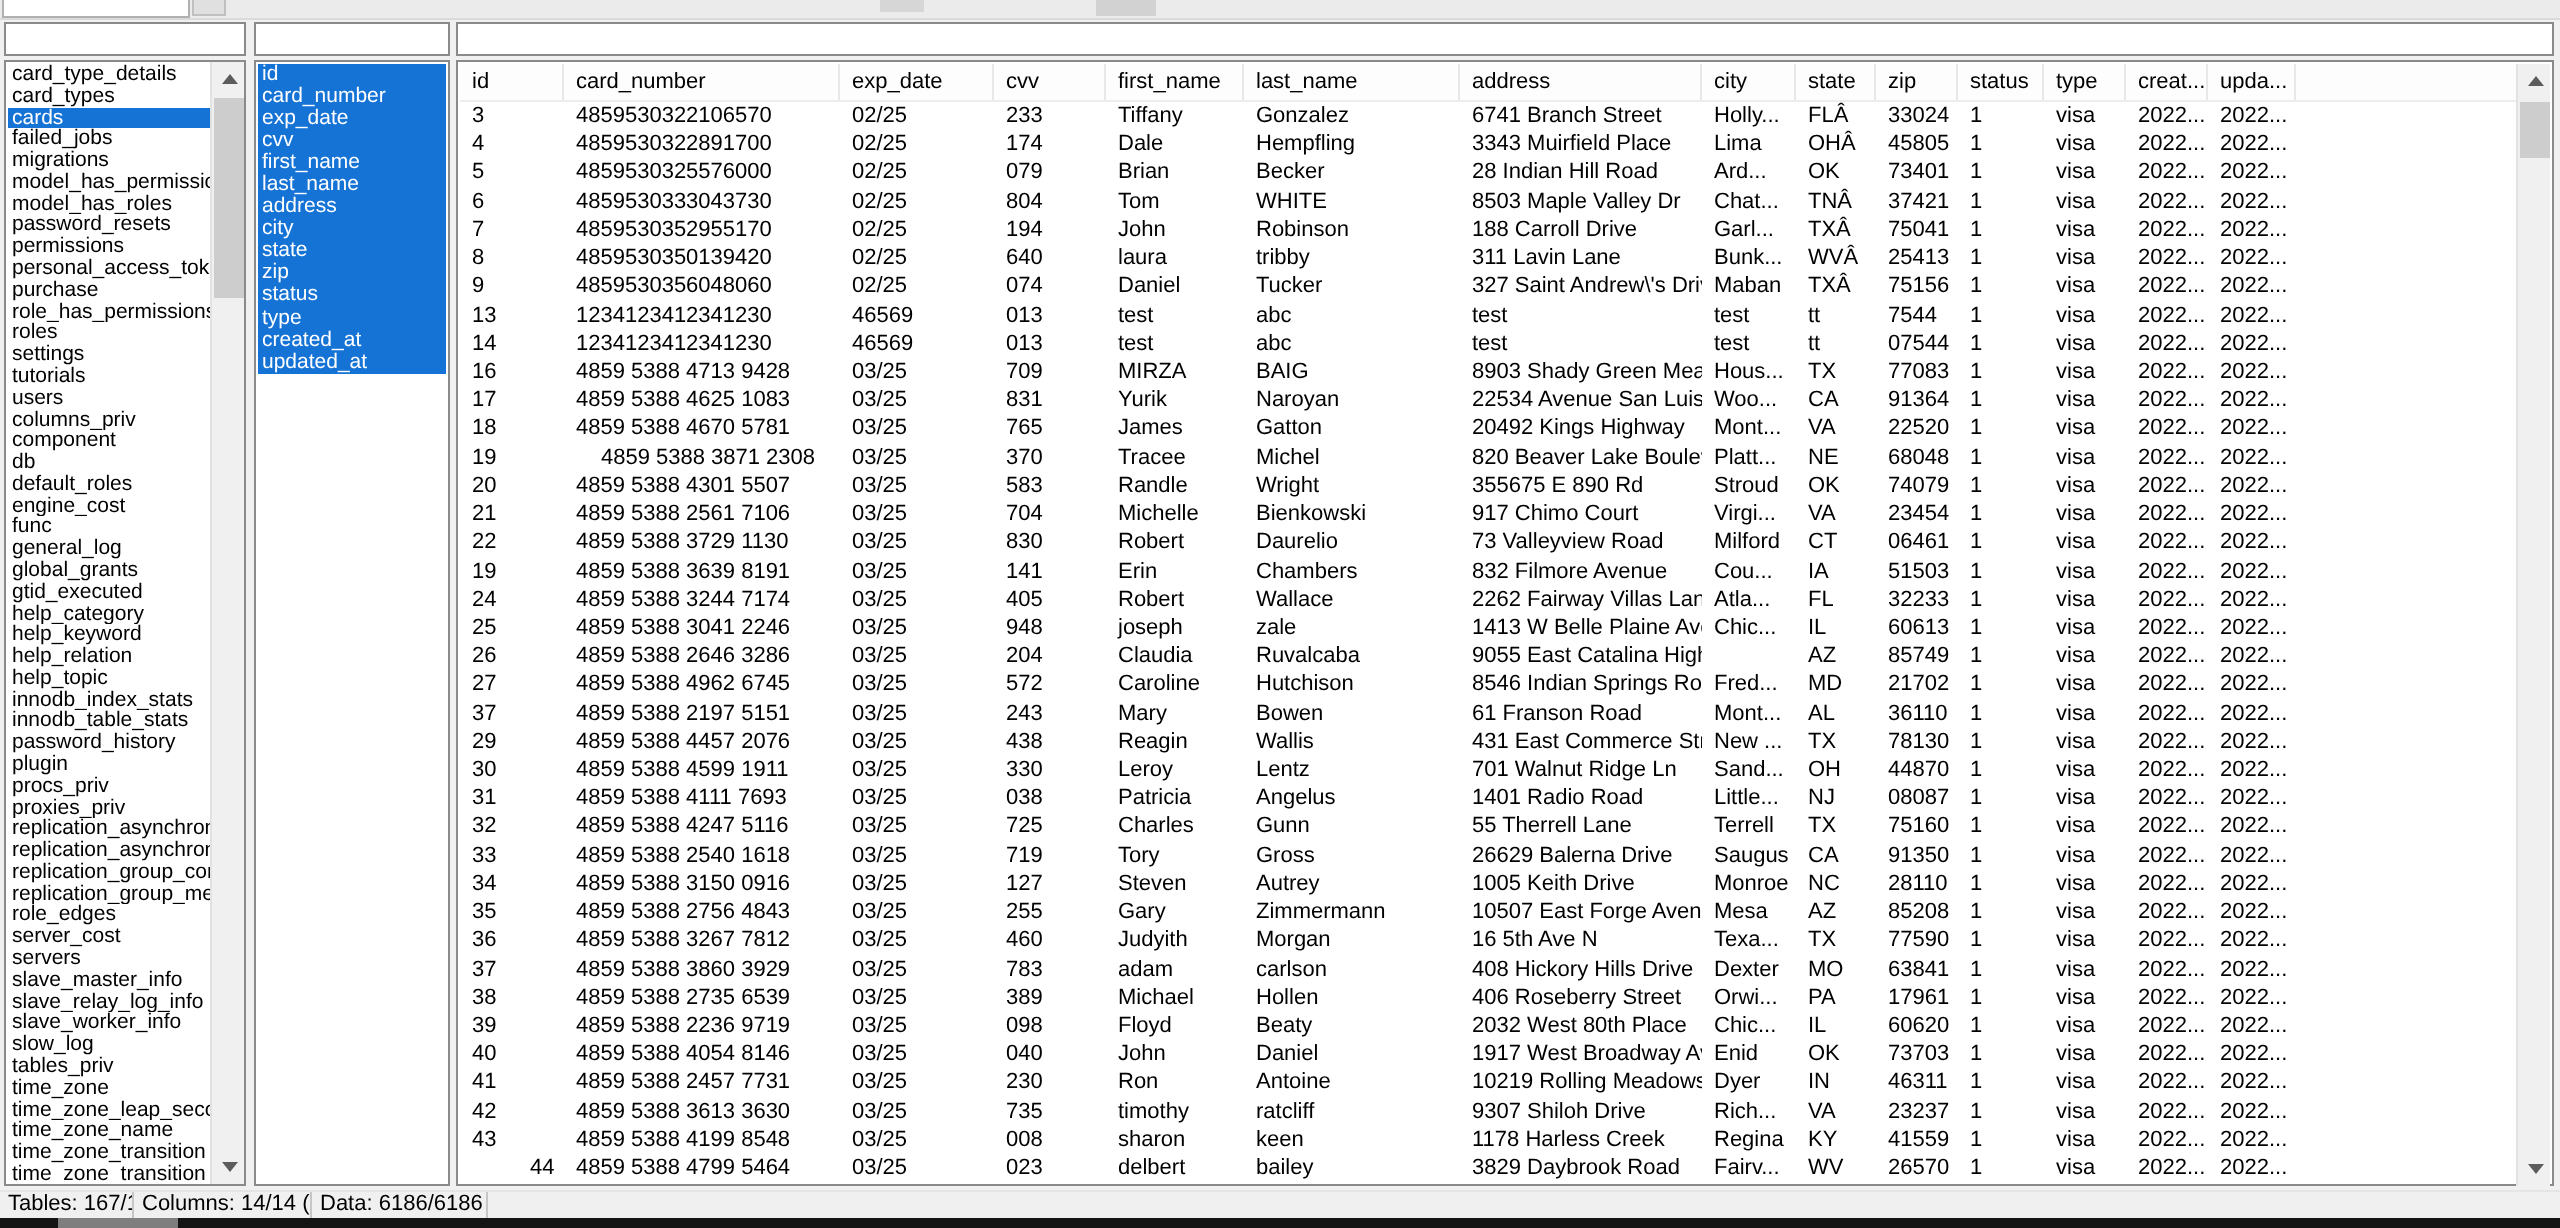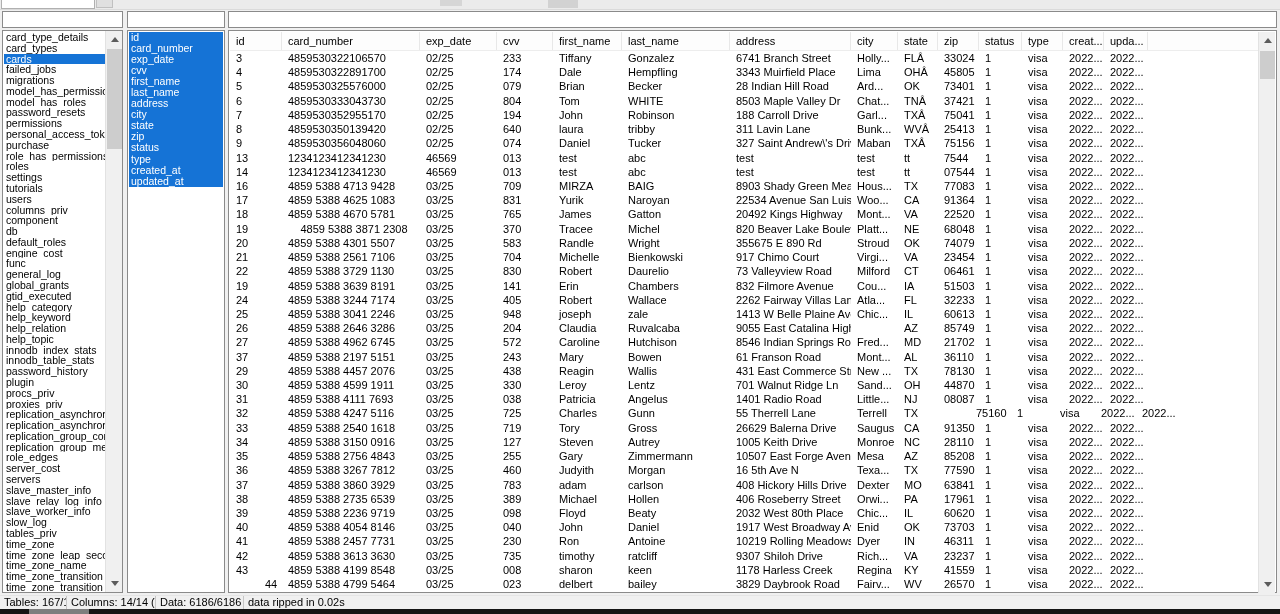--- a/index.html
+++ b/index.html
@@ -580,21 +580,21 @@
         <div class="grid-row">
           <div class="g-cell" style="width: 52px;">32</div>
           <div class="g-cell" style="width: 138px;">4859 5388 4247 5116</div>
           <div class="g-cell" style="width: 77px;">03/25</div>
           <div class="g-cell" style="width: 56px;">725</div>
           <div class="g-cell" style="width: 69px;">Charles</div>
           <div class="g-cell" style="width: 108px;">Gunn</div>
           <div class="g-cell" style="width: 121px;">55 Therrell Lane</div>
           <div class="g-cell" style="width: 47px;">Terrell</div>
           <div class="g-cell" style="width: 40px;">TX</div>
-          <div class="g-cell" style="width: 41px; margin-left: 32px;">75160</div>
+          <div class="g-cell" style="width: 41px;">75160</div>
           <div class="g-cell" style="width: 43px;">1</div>
           <div class="g-cell" style="width: 41px;">visa</div>
           <div class="g-cell" style="width: 41px;">2022...</div>
           <div class="g-cell" style="width: 44px;">2022...</div>
         </div>
         <div class="grid-row">
           <div class="g-cell" style="width: 52px;">33</div>
           <div class="g-cell" style="width: 138px;">4859 5388 2540 1618</div>
           <div class="g-cell" style="width: 77px;">03/25</div>
           <div class="g-cell" style="width: 56px;">719</div>
@@ -794,20 +794,19 @@
       <div class="arrow bottom">
           <span class="tri-down"></span>
         </div>
     </div>
   </div>
 
   <div class="status-bar">
     <div class="seg s1">Tables: 167/167</div>
     <div class="seg s2">Columns: 14/14 (1513)</div>
     <div class="seg s3">Data: 6186/6186</div>
-    <div class="seg s4">data ripped in 0.02s</div>
   </div>
 
   <div class="bottom-strip">
     <div class="taskbar-seg"></div>
   </div>
 
 </div>
 
 </body></html>

